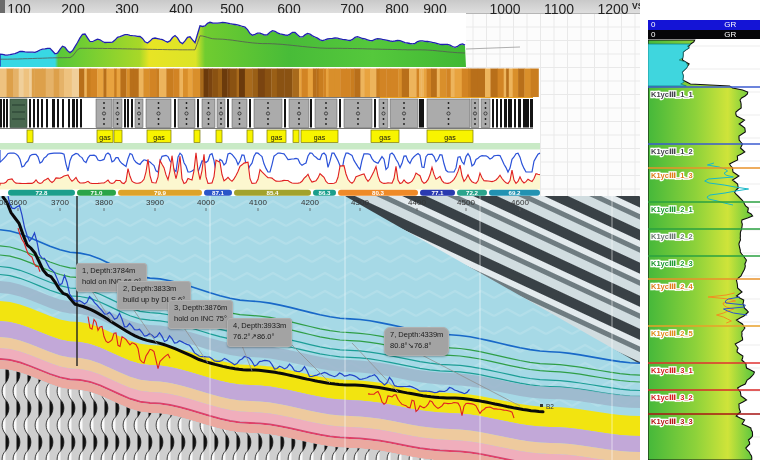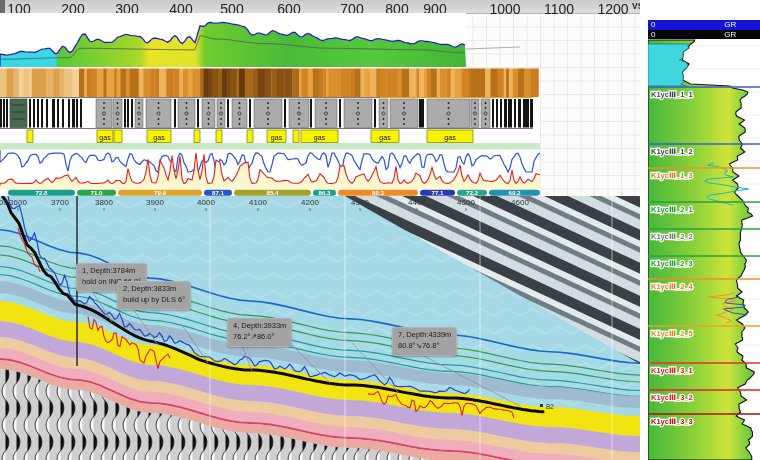--- a/index.html
+++ b/index.html
@@ -660,21 +660,25 @@
       </svg>
   </div>
 <div class="callout" style="left: 76px; top: 263px; z-index: 10;">
       <div>1, Depth:3784m</div>
       <div>hold on INC 66.8°</div>
     </div>
     <div class="callout" style="left: 117px; top: 281px; z-index: 11;">
       <div>2, Depth:3833m</div>
       <div>build up by DLS 6°</div>
     </div>
+    <div class="callout" style="left: 168px; top: 300px; z-index: 12;">
+      <div>3, Depth:3876m</div>
+      <div>hold on INC 75°</div>
+    </div>
     <div class="callout" style="left: 227px; top: 318px; z-index: 13;">
       <div>4, Depth:3933m</div>
       <div>76.2°↗86.0°</div>
     </div>
-    <div class="callout" style="left: 392px; top: 327px; z-index: 16;">
+    <div class="callout" style="left: 384px; top: 327px; z-index: 16; border-radius: 6px;">
       <div>7, Depth:4339m</div>
       <div>80.8°↘76.8°</div>
     </div>
   </div>
 
 </body></html>

